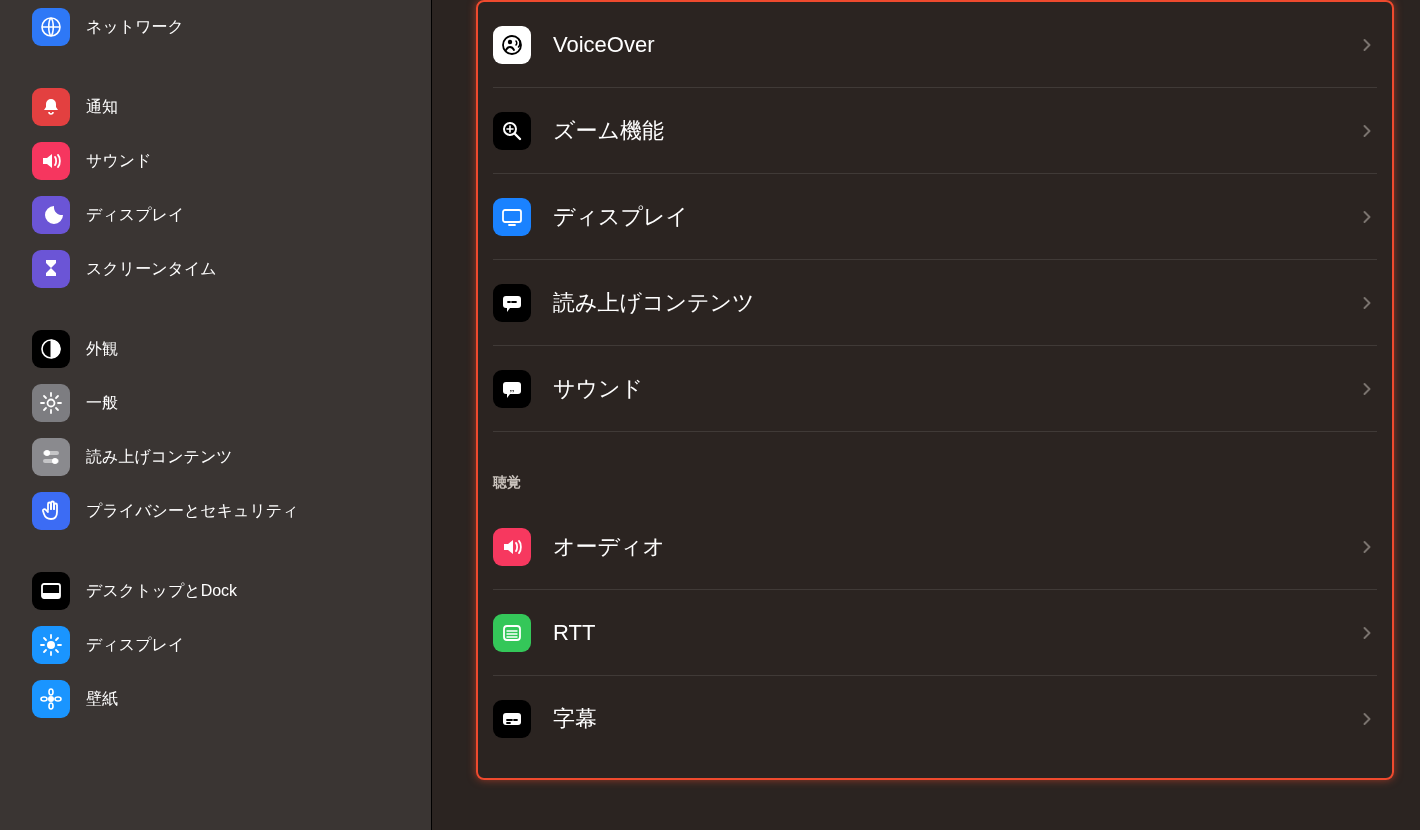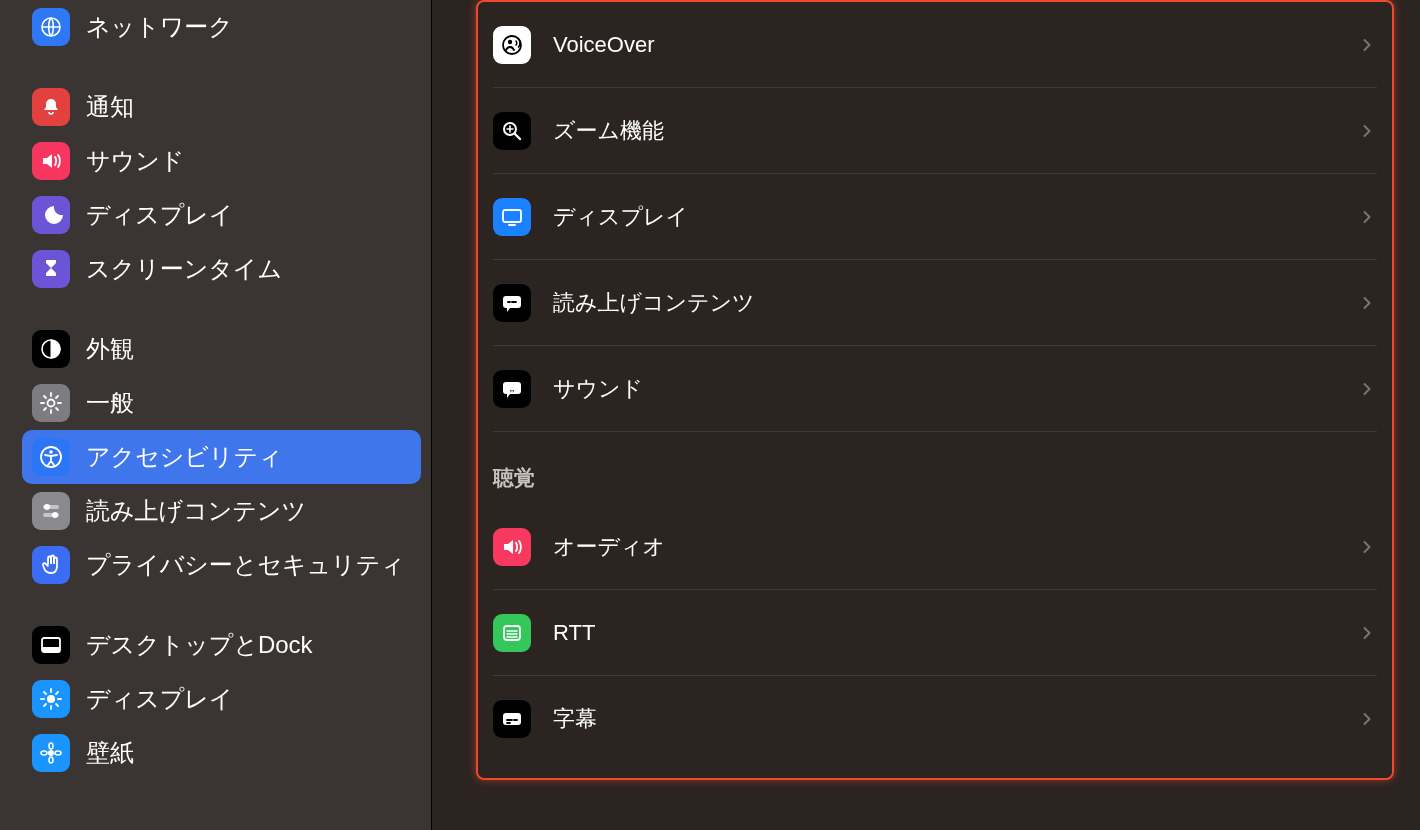--- a/index.html
+++ b/index.html
@@ -1,21 +1,21 @@
 <!DOCTYPE html>
 <html><head>
   <meta charset="utf-8">
   <style>
     * { margin:0; padding:0; box-sizing:border-box; font-family:-apple-system,"Hiragino Sans","Helvetica Neue",sans-serif; }
     body { width:1420px; height:830px; background:#2b2421; color:#eee; display:flex; overflow:hidden; }
 
     
     .sidebar { width:432px; height:830px; background:#3a3533; border-right:1px solid #000; padding:0 10px 10px 22px; overflow:hidden; }
     .sidebar-list { list-style:none; }
-    .sidebar-item { display:flex; align-items:center; height:54px; border-radius:10px; padding:0 10px; cursor:pointer; font-size:24px; font-weight:500; color:#fff; }
+    .sidebar-item { display:flex; align-items:center; height:54px; border-radius:10px; padding:0 10px; cursor:pointer; font-size:16px; font-weight:500; color:#fff; }
     .sidebar-item.selected { background:#3f76ec; }
     .sidebar-spacer { height:26px; }
     .side-icon { width:38px; height:38px; border-radius:9px; margin-right:16px; display:flex; align-items:center; justify-content:center; font-size:20px; color:#fff; flex:none; }
 
     
     .bg-blue       { background:#2e78f6; }
     .bg-red        { background:#e34040; }
     .bg-pink       { background:#f6365f; }
     .bg-indigo     { background:#6b55d6; }
     .bg-grayd      { background:#7d7d81; }
@@ -33,21 +33,21 @@
 
     
     .main { flex:1; height:830px; position:relative; background:#2b2421; }
     .panel-box { position:absolute; left:44px; top:0; right:26px; bottom:50px; border:2px solid #ef4a2e; border-radius:8px; box-shadow:0 0 9px rgba(239,74,46,.55); padding:0 15px 0 15px; overflow:hidden; }
     .rows { list-style:none; }
     .row { display:flex; align-items:center; height:86px; border-bottom:1px solid rgba(255,255,255,.10); cursor:pointer; position:relative; }
     .row:last-child { border-bottom:none; }
     .row-icon { width:38px; height:38px; border-radius:9px; margin-right:22px; display:flex; align-items:center; justify-content:center; flex:none; }
     .row-label { font-size:22px; font-weight:500; color:#fff; flex:1; }
     .row-chevron { color:#7a736e; }
-    .section-header { height:72px; display:flex; align-items:flex-end; padding-bottom:12px; font-size:21px; font-weight:600; color:#c9c2bc; }
+    .section-header { height:72px; display:flex; align-items:flex-end; padding-bottom:12px; font-size:14px; font-weight:600; color:#c9c2bc; }
 
     
     .ic-white { background:#fff; color:#000; }
     .ic-black { background:#000; color:#fff; }
     .ic-blue  { background:#1a82ff; color:#fff; }
     .ic-pink  { background:#f7385f; color:#fff; }
     .ic-green { background:#34c759; color:#fff; }
 
     svg { display:block; }
   </style>
@@ -106,28 +106,20 @@
         </span>
         <span data-name="sidebar-item-label">外観</span>
       </li>
       <li class="sidebar-item" data-name="sidebar-item-general">
         <span class="side-icon bg-grayd" data-name="gear-icon">
           <svg width="24" height="24" viewBox="0 0 24 24">
             <use href="#i-gear"></use>
           </svg>
         </span>
         <span data-name="sidebar-item-label">一般</span>
-      </li>
-      <li class="sidebar-item selected" data-name="sidebar-item-accessibility">
-        <span class="side-icon bg-blue2" data-name="accessibility-icon">
-          <svg width="24" height="24" viewBox="0 0 24 24">
-            <use href="#i-access"></use>
-          </svg>
-        </span>
-        <span data-name="sidebar-item-label">アクセシビリティ</span>
       </li>
       <li class="sidebar-item" data-name="sidebar-item-controlcenter">
         <span class="side-icon bg-gray2" data-name="switches-icon">
           <svg width="24" height="24" viewBox="0 0 24 24">
             <use href="#i-switches"></use>
           </svg>
         </span>
         <span data-name="sidebar-item-label">読み上げコンテンツ</span>
       </li>
       <li class="sidebar-item" data-name="sidebar-item-privacy">

